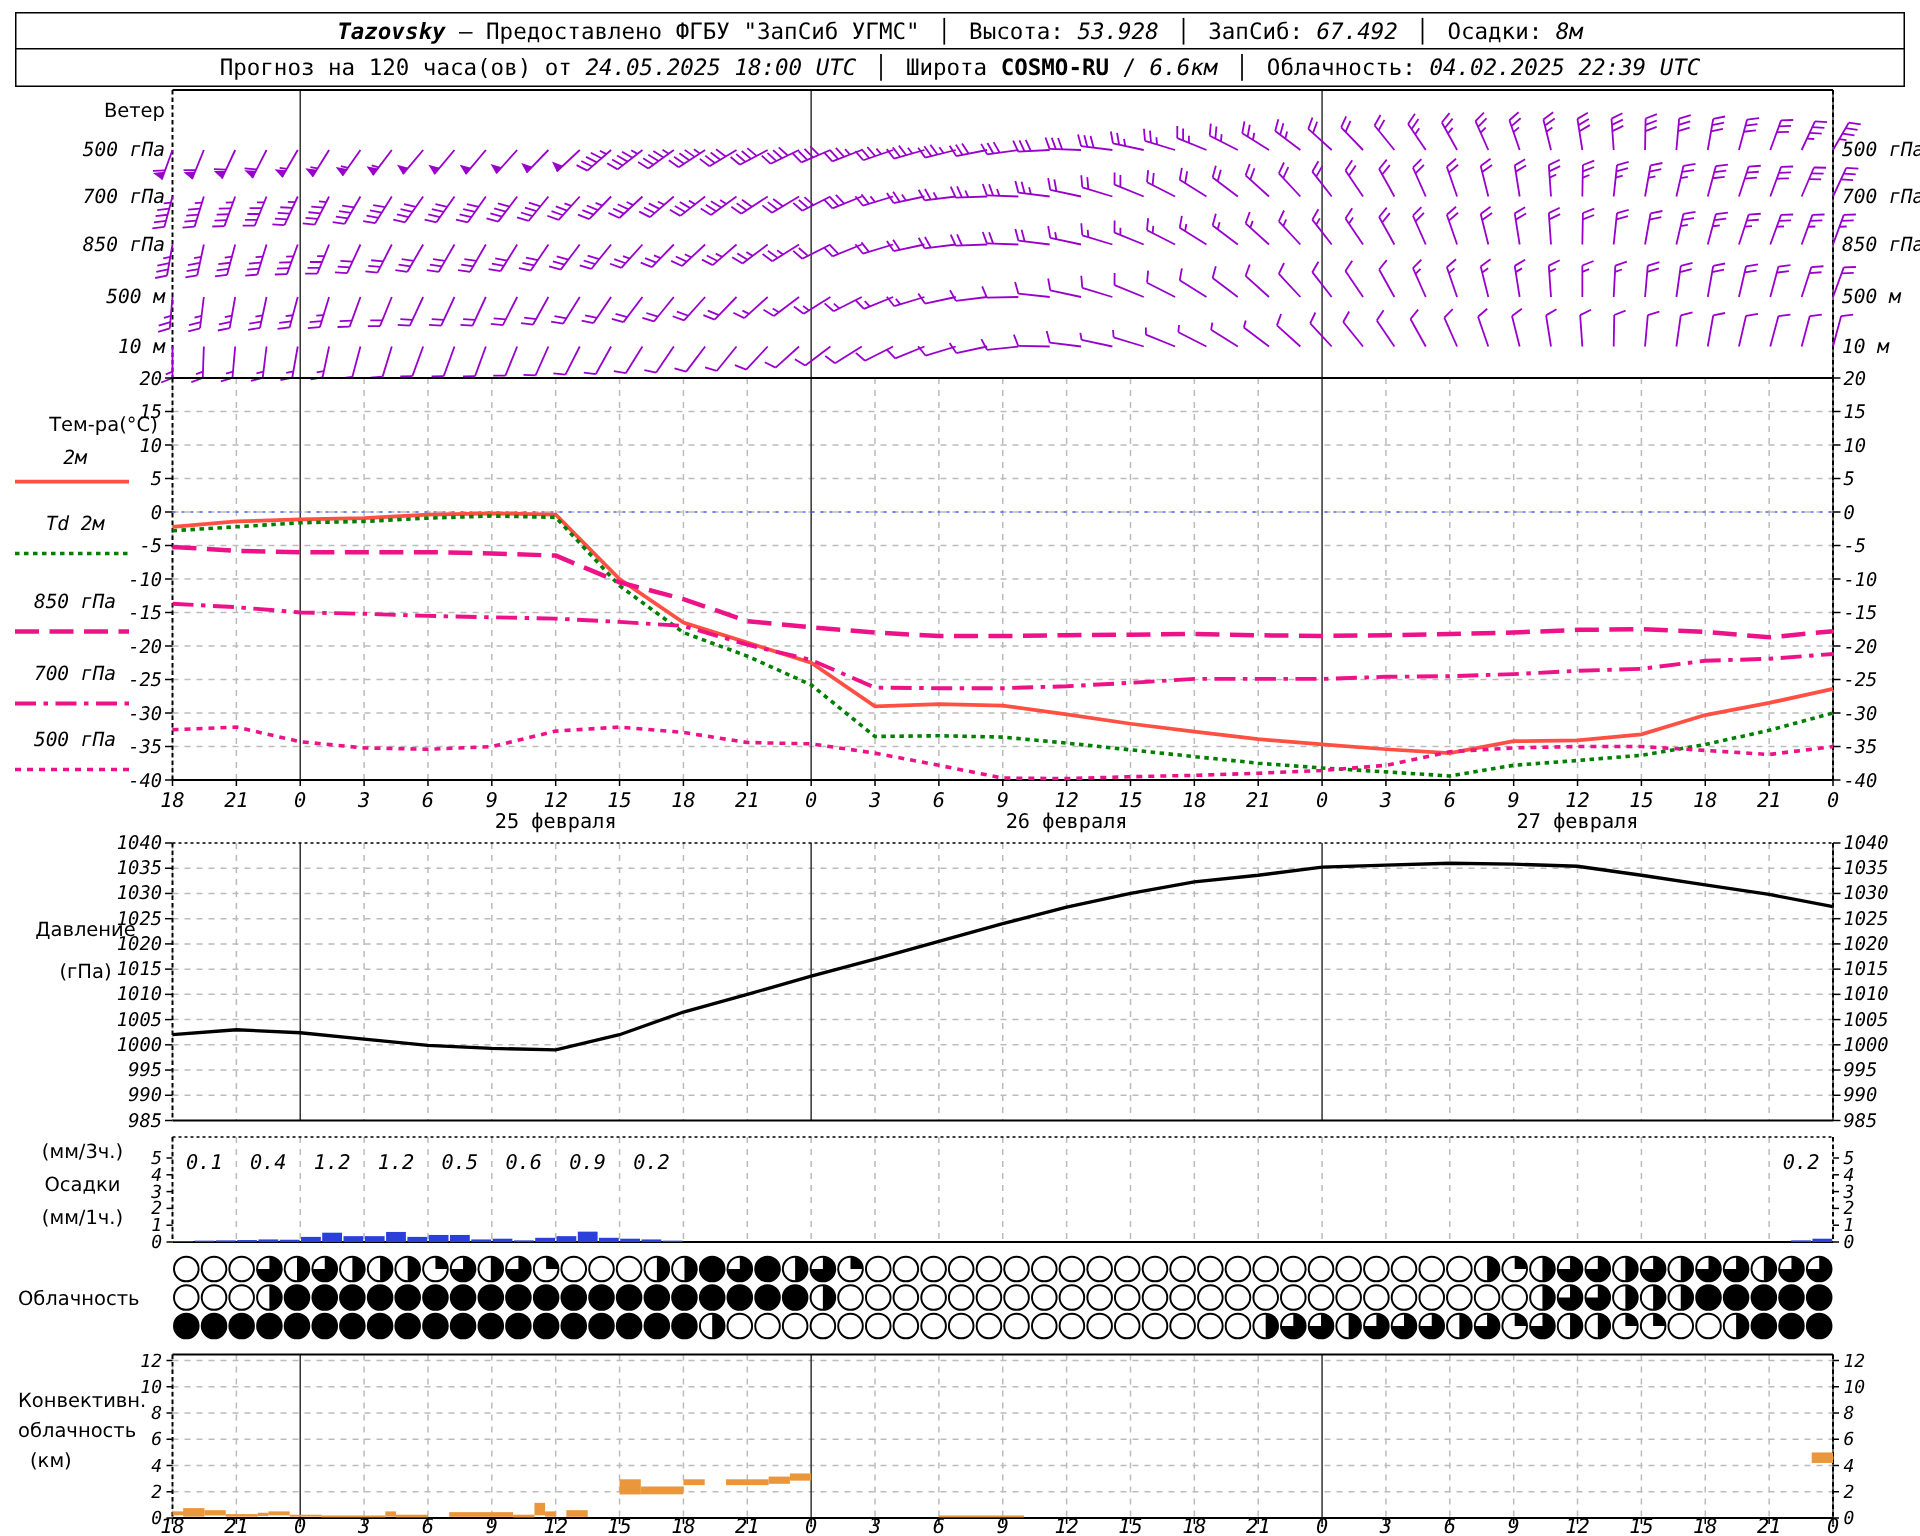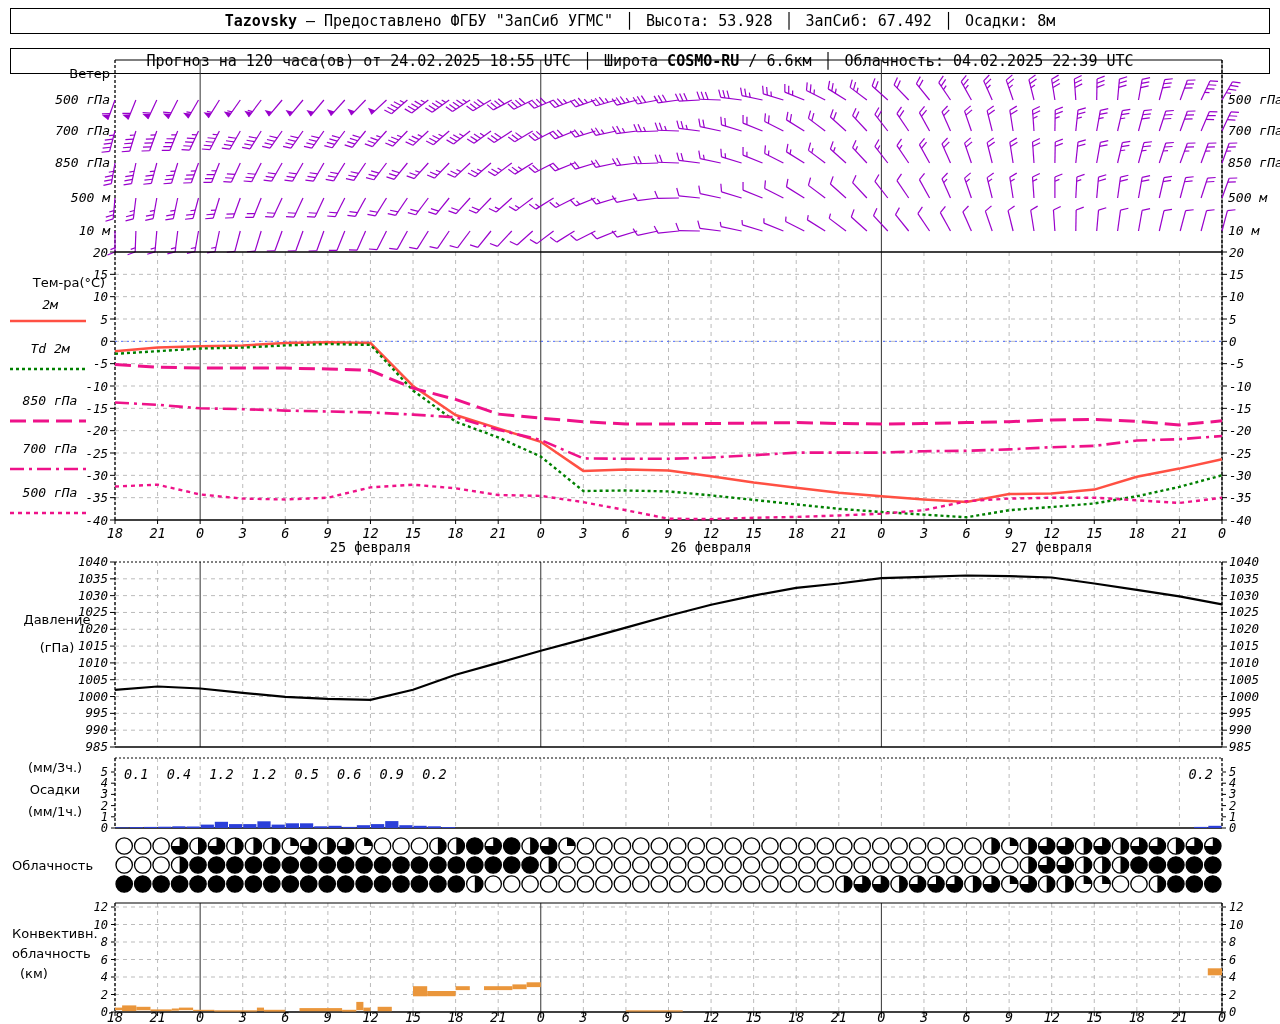--- a/index.html
+++ b/index.html
@@ -2,22 +2,22 @@
 <html><head>
 <meta charset="utf-8">
 <style>
   html,body{margin:0;padding:0;background:#fff;}
   .page{position:relative;width:1280px;height:1024px;background:#ffffff;overflow:hidden;
         font-family:"DejaVu Sans",sans-serif;color:#000;}
   .hbox{position:absolute;left:10px;width:1258px;border:1px solid #000;background:#fff;
         display:flex;justify-content:center;align-items:center;gap:9px;
         font-size:15px;font-family:"DejaVu Sans Mono",monospace;white-space:nowrap;}
   .h1{top:8px;height:24px;}
-  .h2{top:48px;height:24px;}
-  .it{text-align:right;}
+  .h2{top:32px;height:24px;}
+  .it{font-style:italic;text-align:right;}
   .b{font-weight:bold;}
   .sep{padding:0 3px;}
   #chart{position:absolute;left:0;top:0;}
 </style>
 </head>
 <body>
 
 <div class="page">
 
   <div class="hbox h1">
@@ -30,21 +30,21 @@
     <span class="sep">│</span>
     <span>ЗапСиб:</span>
     <span class="it">67.492</span>
     <span class="sep">│</span>
     <span>Осадки:</span>
     <span class="it">8м</span>
   </div>
 
   <div class="hbox h2">
     <span>Прогноз на 120 часа(ов) от</span>
-    <span class="it">24.02.2025 18:55 UTC</span>
+    <span class="it">24.05.2025 18:00 UTC</span>
     <span class="sep">│</span>
     <span>Широта</span>
     <span class="b">COSMO-RU</span>
     <span>/</span>
     <span class="it">6.6км</span>
     <span class="sep">│</span>
     <span>Облачность:</span>
     <span class="it">04.02.2025 22:39 UTC</span>
   </div>
 

